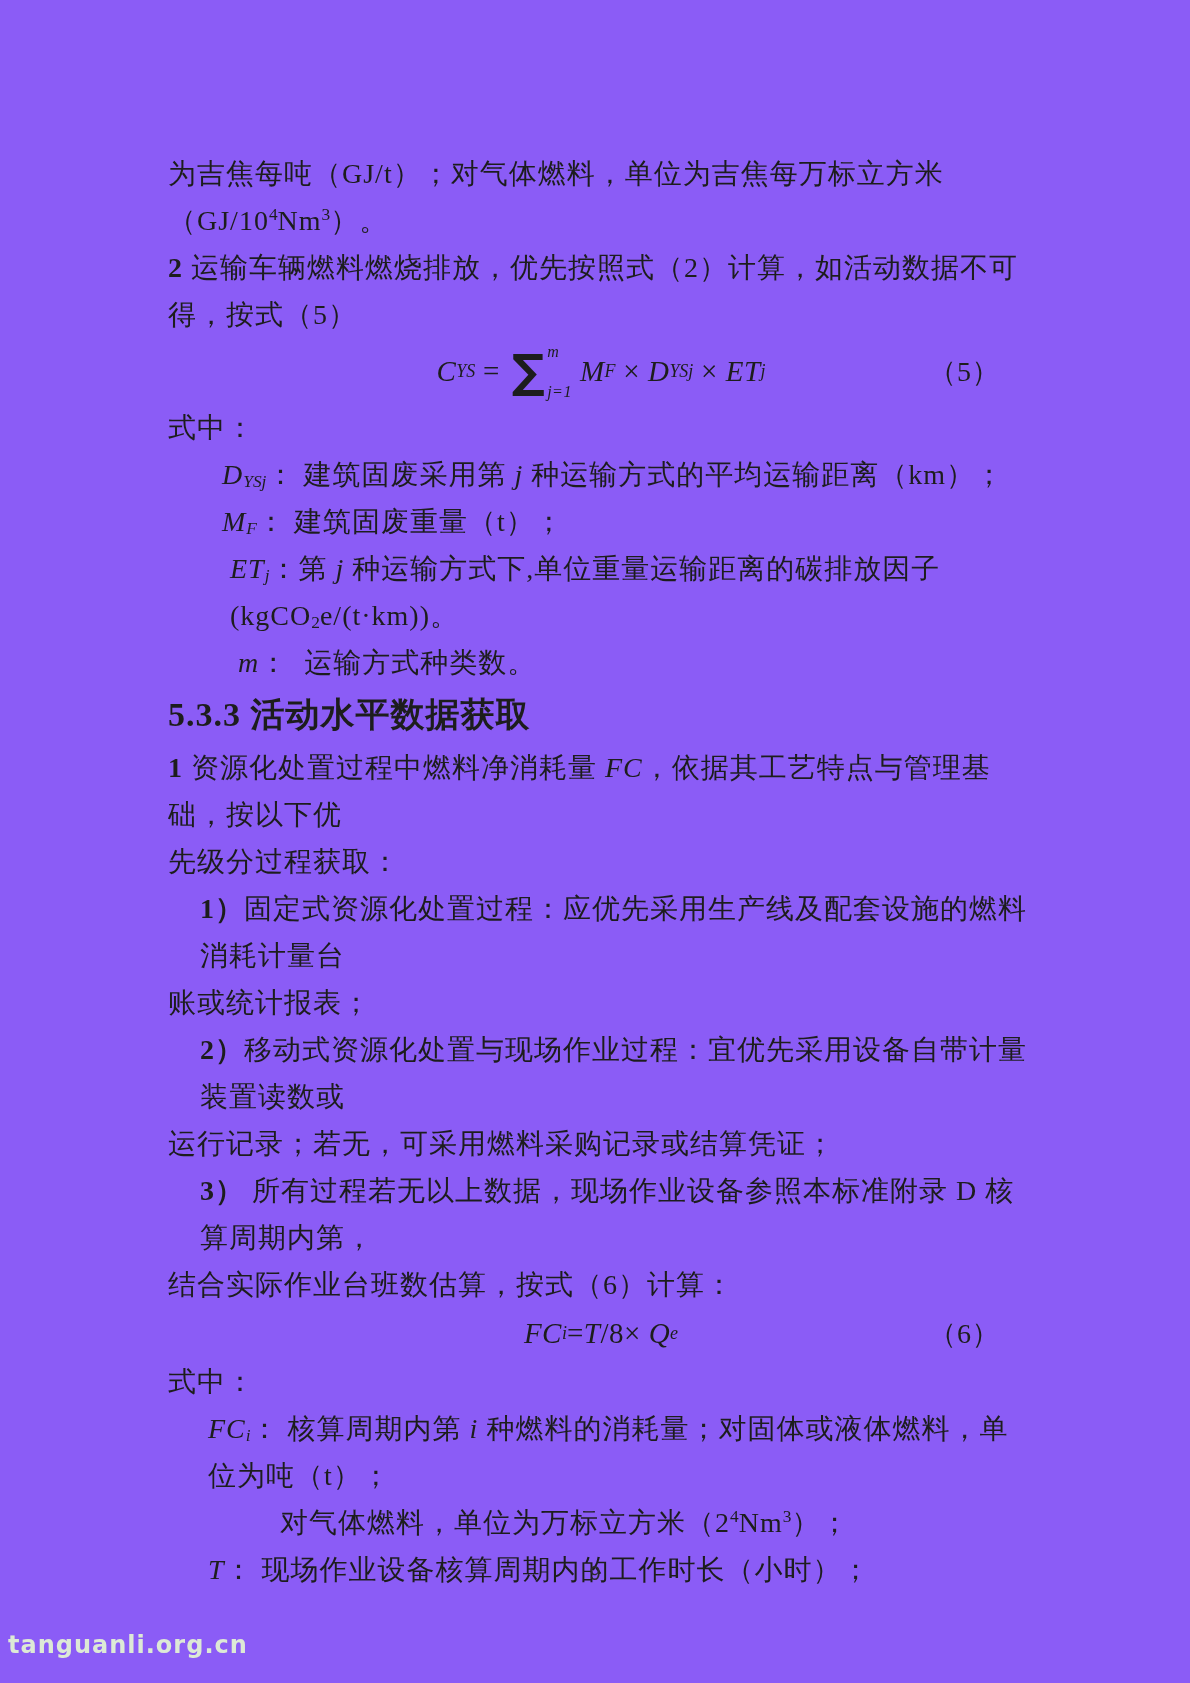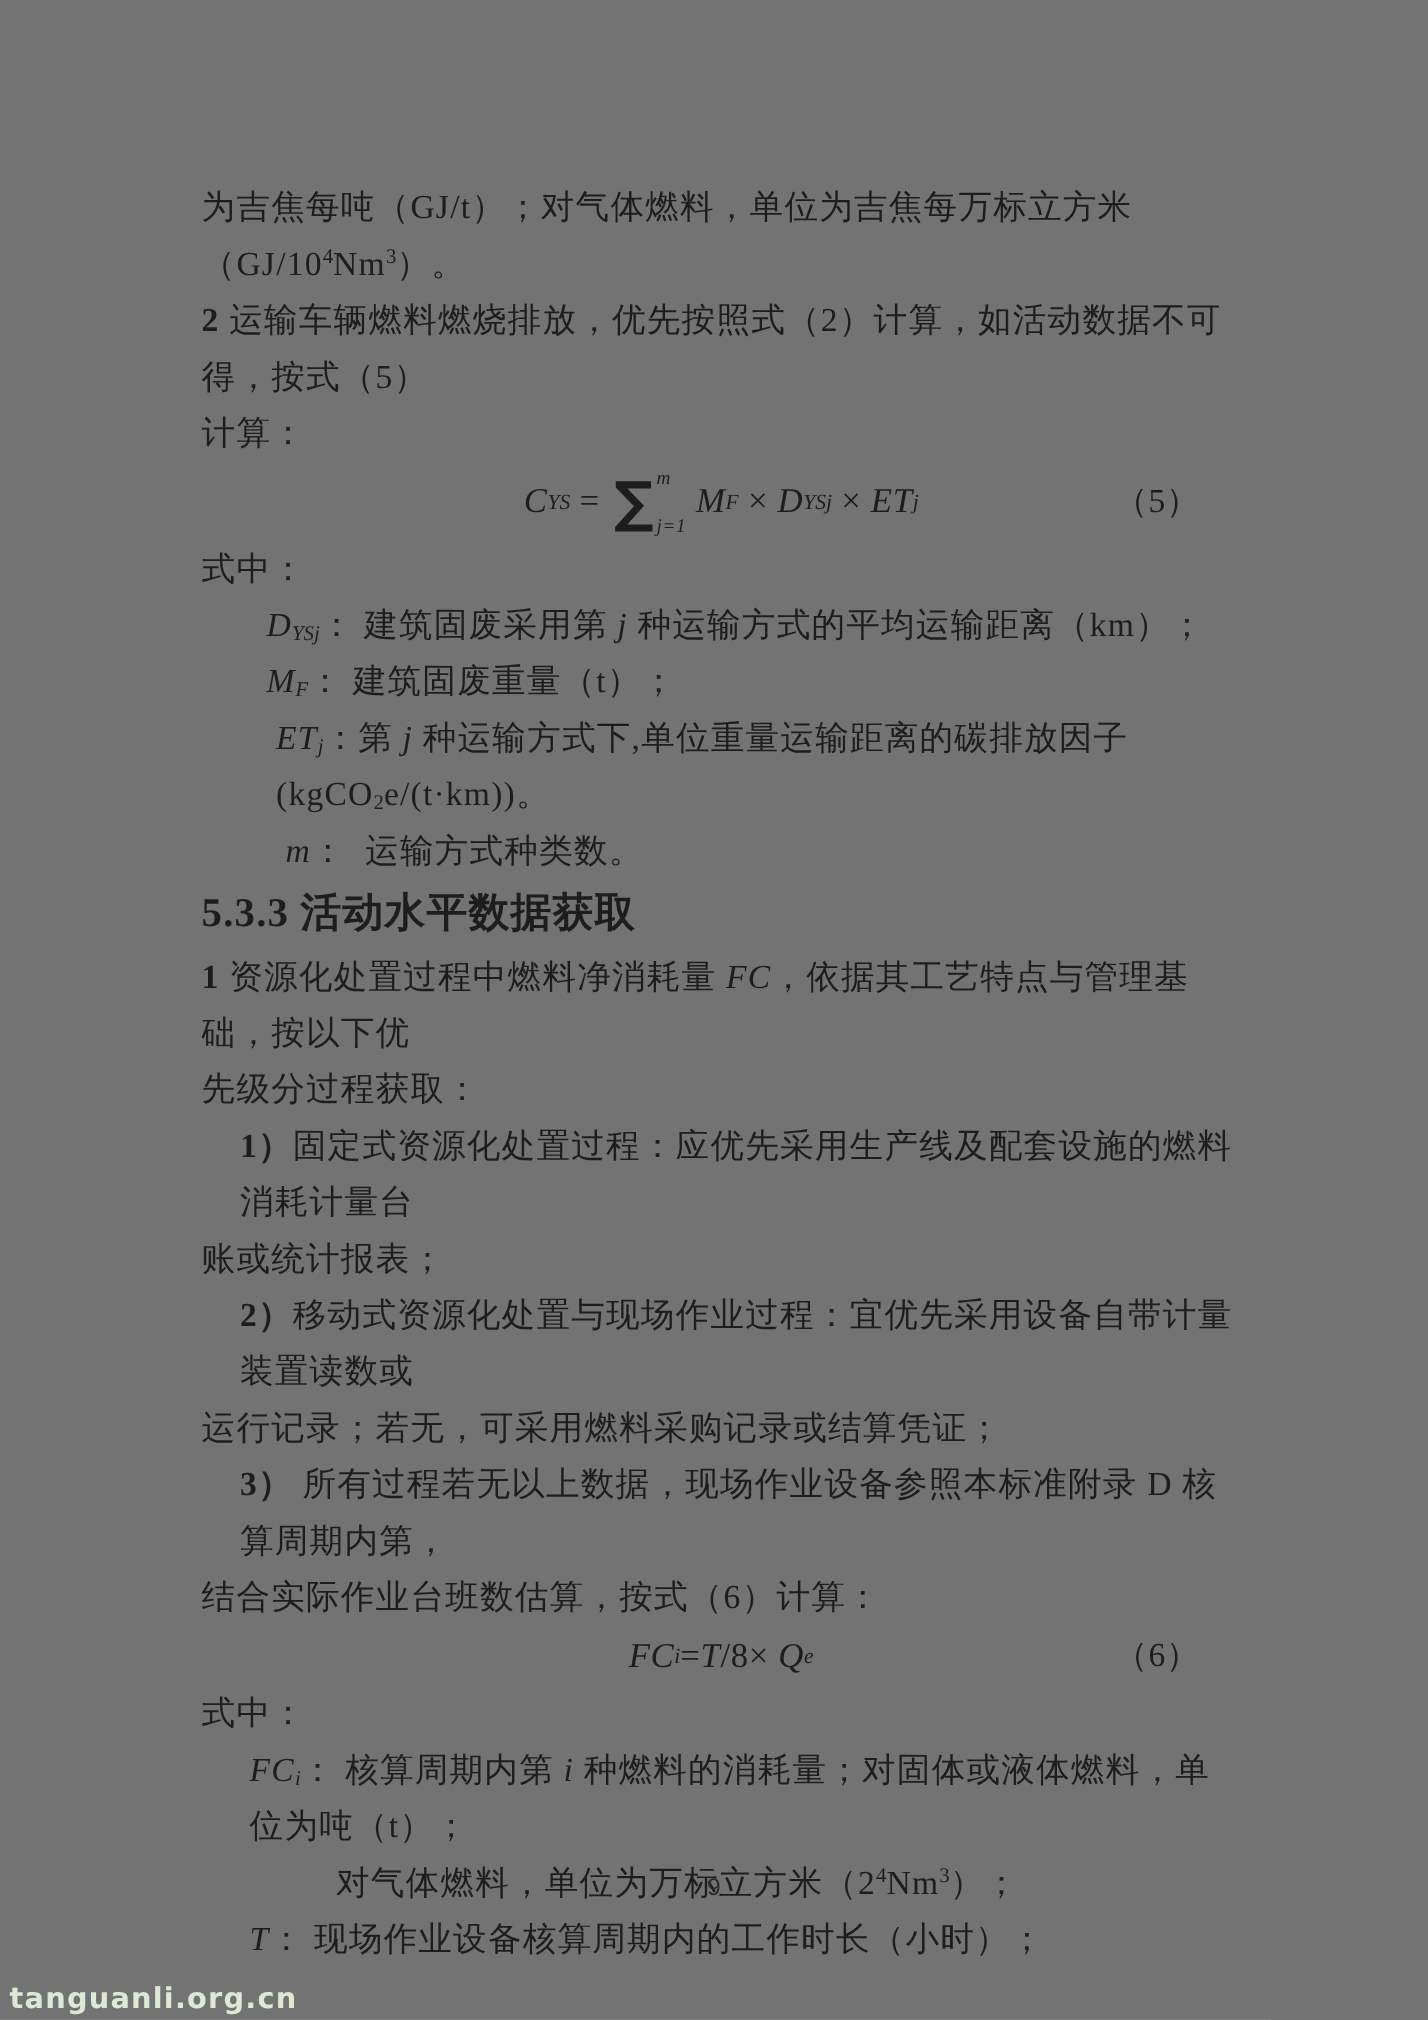--- a/index.html
+++ b/index.html
@@ -1,20 +1,20 @@
 <!DOCTYPE html>
 <html><head>
 <meta charset="utf-8">
 <style>
   html,body { margin:0; padding:0; background:#888; }
   .page {
     position:relative;
     width:1190px; height:1683px;
     margin:0 auto;
-    background:#737373;
+    background:#8b5cf6;
     font-family:"Liberation Serif","DejaVu Serif",serif;
     color:#1d1d1d;
     overflow:hidden;
   }
   .doc {
     position:absolute;
     left:168px; top:150px;
     width:866px;
   }
   .line {
@@ -81,37 +81,36 @@
     position:absolute;
     top:1562px; left:0;
     width:100%;
     text-align:center;
     font-size:20px;
     font-family:"Liberation Sans","DejaVu Sans",sans-serif;
     color:#2a2a2a;
   }
   .watermark {
     position:absolute;
-    left:8px; bottom:4px;
+    left:8px; bottom:24px;
     font-size:24px;
     font-weight:bold;
     letter-spacing:1px;
     font-family:"DejaVu Sans",sans-serif;
     color:#dde9d6;
     user-select:none;
   }
 </style>
 </head>
 <body>
 
 <div class="page">
   <div class="doc">
       <div class="line"><span>为吉焦每吨（GJ/t）；对气体燃料，单位为吉焦每万标立方米（GJ/10</span><sup>4</sup><span>Nm</span><sup>3</sup><span>）。</span></div>
       <div class="line"><span class="b">2</span><span> 运输车辆燃料燃烧排放，优先按照式（2）计算，如活动数据不可得，按式（5）</span></div>
-      <div class="line"><span>计算：</span></div>
       <div class="line formula-lg formula"><span class="i">C</span><sub class="i">YS</sub><span> = </span><span class="bigop">∑</span><span class="sumlims"><span>m</span><span>j=1</span></span><span class="i">M</span><sub class="i">F</sub><span> × </span><span class="i">D</span><sub class="i">YSj</sub><span> × </span><span class="i">ET</span><sub class="i">j</sub><span class="eqno">（5）</span></div>
       <div class="line"><span>式中：</span></div>
       <div class="line ind-def"><span class="i">D</span><sub class="i">YSj</sub><span>： 建筑固废采用第 </span><span class="i">j</span><span> 种运输方式的平均运输距离（km）；</span></div>
       <div class="line ind-def"><span class="i">M</span><sub class="i">F</sub><span>： 建筑固废重量（t）；</span></div>
       <div class="line ind-def2"><span class="i">ET</span><sub class="i">j</sub><span>：第 </span><span class="i">j</span><span> 种运输方式下,单位重量运输距离的碳排放因子(kgCO</span><sub>2</sub><span>e/(t·km))。</span></div>
       <div class="line ind-def3"><span class="i">m</span><span>：  运输方式种类数。</span></div>
       <div class="line heading"><span class="b">5.3.3 活动水平数据获取</span></div>
       <div class="line"><span class="b">1</span><span> 资源化处置过程中燃料净消耗量 </span><span class="i">FC</span><span>，依据其工艺特点与管理基础，按以下优</span></div>
       <div class="line"><span>先级分过程获取：</span></div>
       <div class="line ind-list"><span class="b">1）</span><span>固定式资源化处置过程：应优先采用生产线及配套设施的燃料消耗计量台</span></div>

